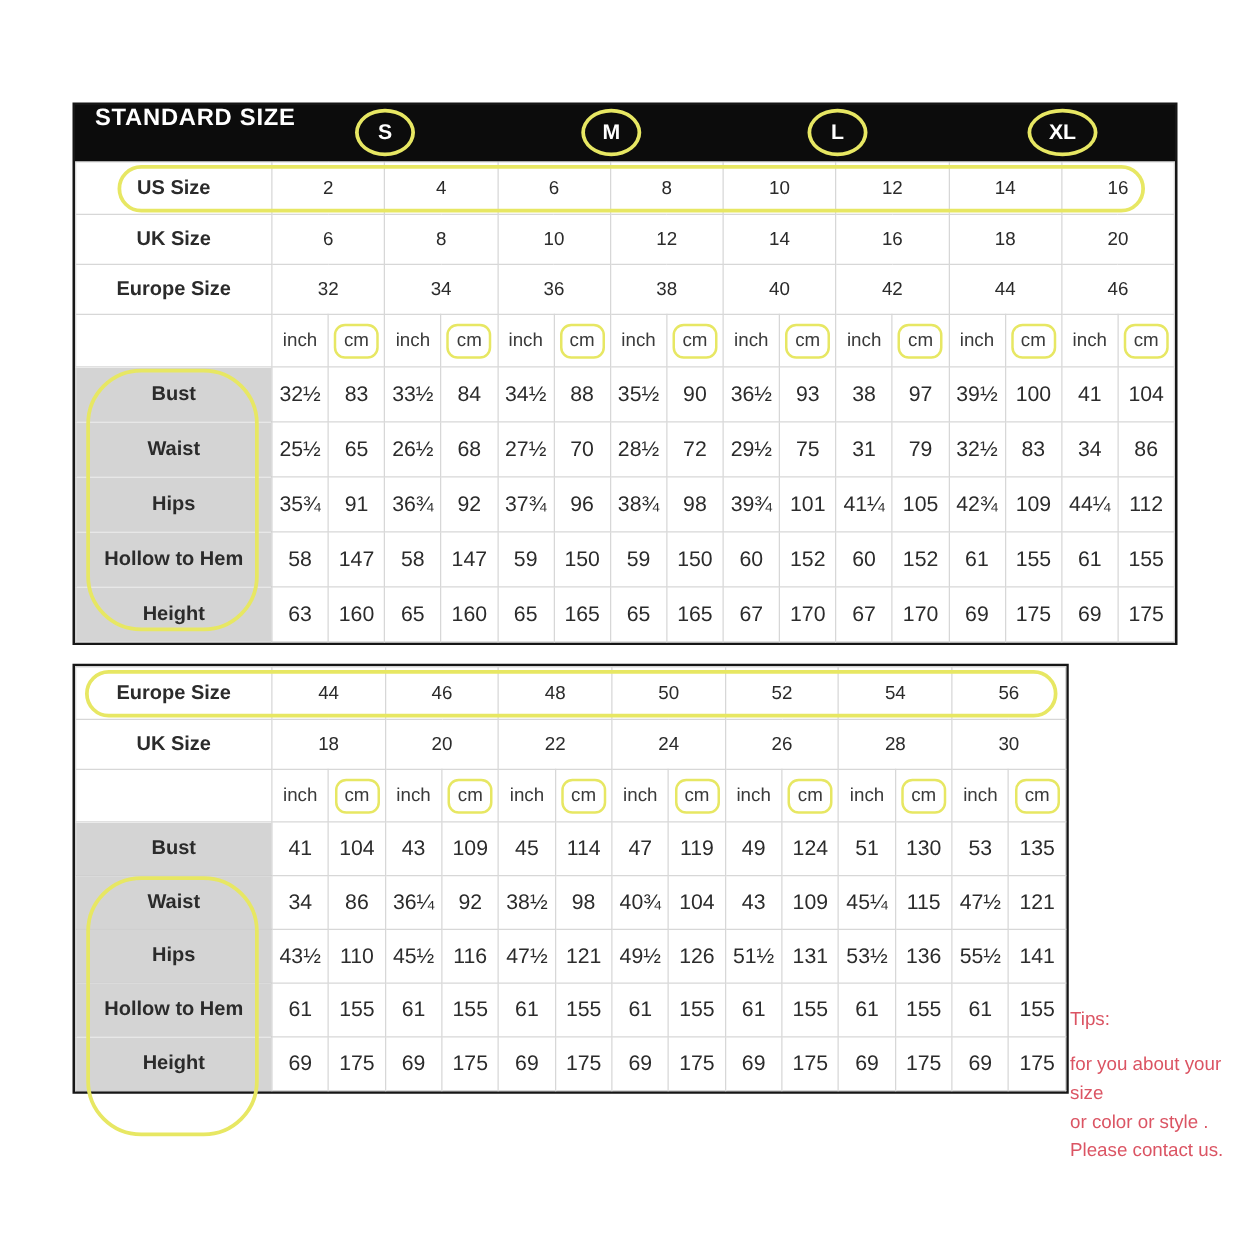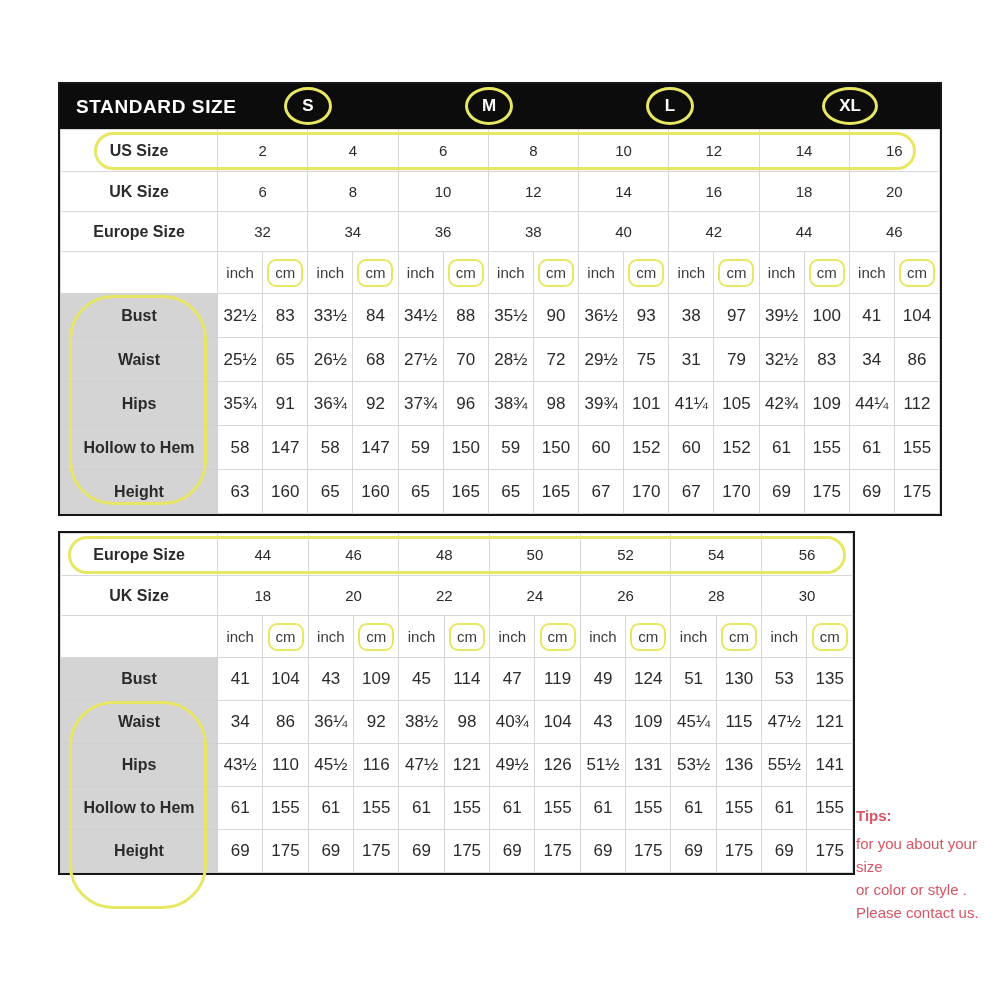--- a/index.html
+++ b/index.html
@@ -9,21 +9,21 @@
   }
   html,body{margin:0;padding:0;background:#fff;}
   .page{
     position:relative;width:1000px;height:1000px;background:#fff;overflow:hidden;
     font-family:"Liberation Sans","DejaVu Sans",sans-serif;color:var(--ink);
   }
   .tbl-wrap{position:absolute;border:2px solid #161616;background:#fff;box-sizing:content-box;}
   #standard{left:58px;top:82px;width:880px;}
   #plus{left:58px;top:531px;width:793px;}
 
-  .black-header{position:relative;height:45px;background:#0c0c0c;display:flex;align-items:center;}
+  .black-header{position:relative;height:45px;background:#0c0c0c;display:flex;align-items:flex-start;}
   .hdr-title{color:#ffffff;font-weight:bold;font-size:19px;letter-spacing:.6px;padding-left:16px;}
   .size-circle{
     position:absolute;top:3px;height:38px;box-sizing:border-box;
     border:3px solid var(--yel);border-radius:50%;
     color:#fff;font-weight:bold;font-size:17px;
     display:flex;align-items:center;justify-content:center;
   }
   .c-s{left:224px;width:48px}
   .c-m{left:405px;width:48px}
   .c-l{left:586px;width:48px}
@@ -47,21 +47,21 @@
     padding:4px 6px 5px;line-height:1;text-align:right;
   }
 
   .hl{position:absolute;border:3px solid var(--yel);pointer-events:none;background:transparent;box-sizing:border-box;}
   #standard .oval-row{left:34px;top:48px;width:822px;height:38px;border-radius:19px;}
   #standard .rect-labels{left:9px;top:211px;width:138px;height:210px;border-radius:44px;}
   #plus .oval-row{left:8px;top:3px;width:778px;height:38px;border-radius:19px;}
   #plus .rect-labels{left:9px;top:168px;width:138px;height:208px;border-radius:44px;}
 
   .tips{position:absolute;left:856px;top:804px;width:142px;color:#db5463;font-size:15px;line-height:23px;}
-  .tips .tips-title{margin-bottom:5px;font-weight:bold;}
+  .tips .tips-title{margin-bottom:13px;}
 </style>
 </head>
 <body>
 
 <div class="page">
 
   <section class="tbl-wrap" id="standard">
     <div class="black-header">
       <span class="hdr-title">STANDARD SIZE</span>
       <span class="size-circle c-s">S</span>

